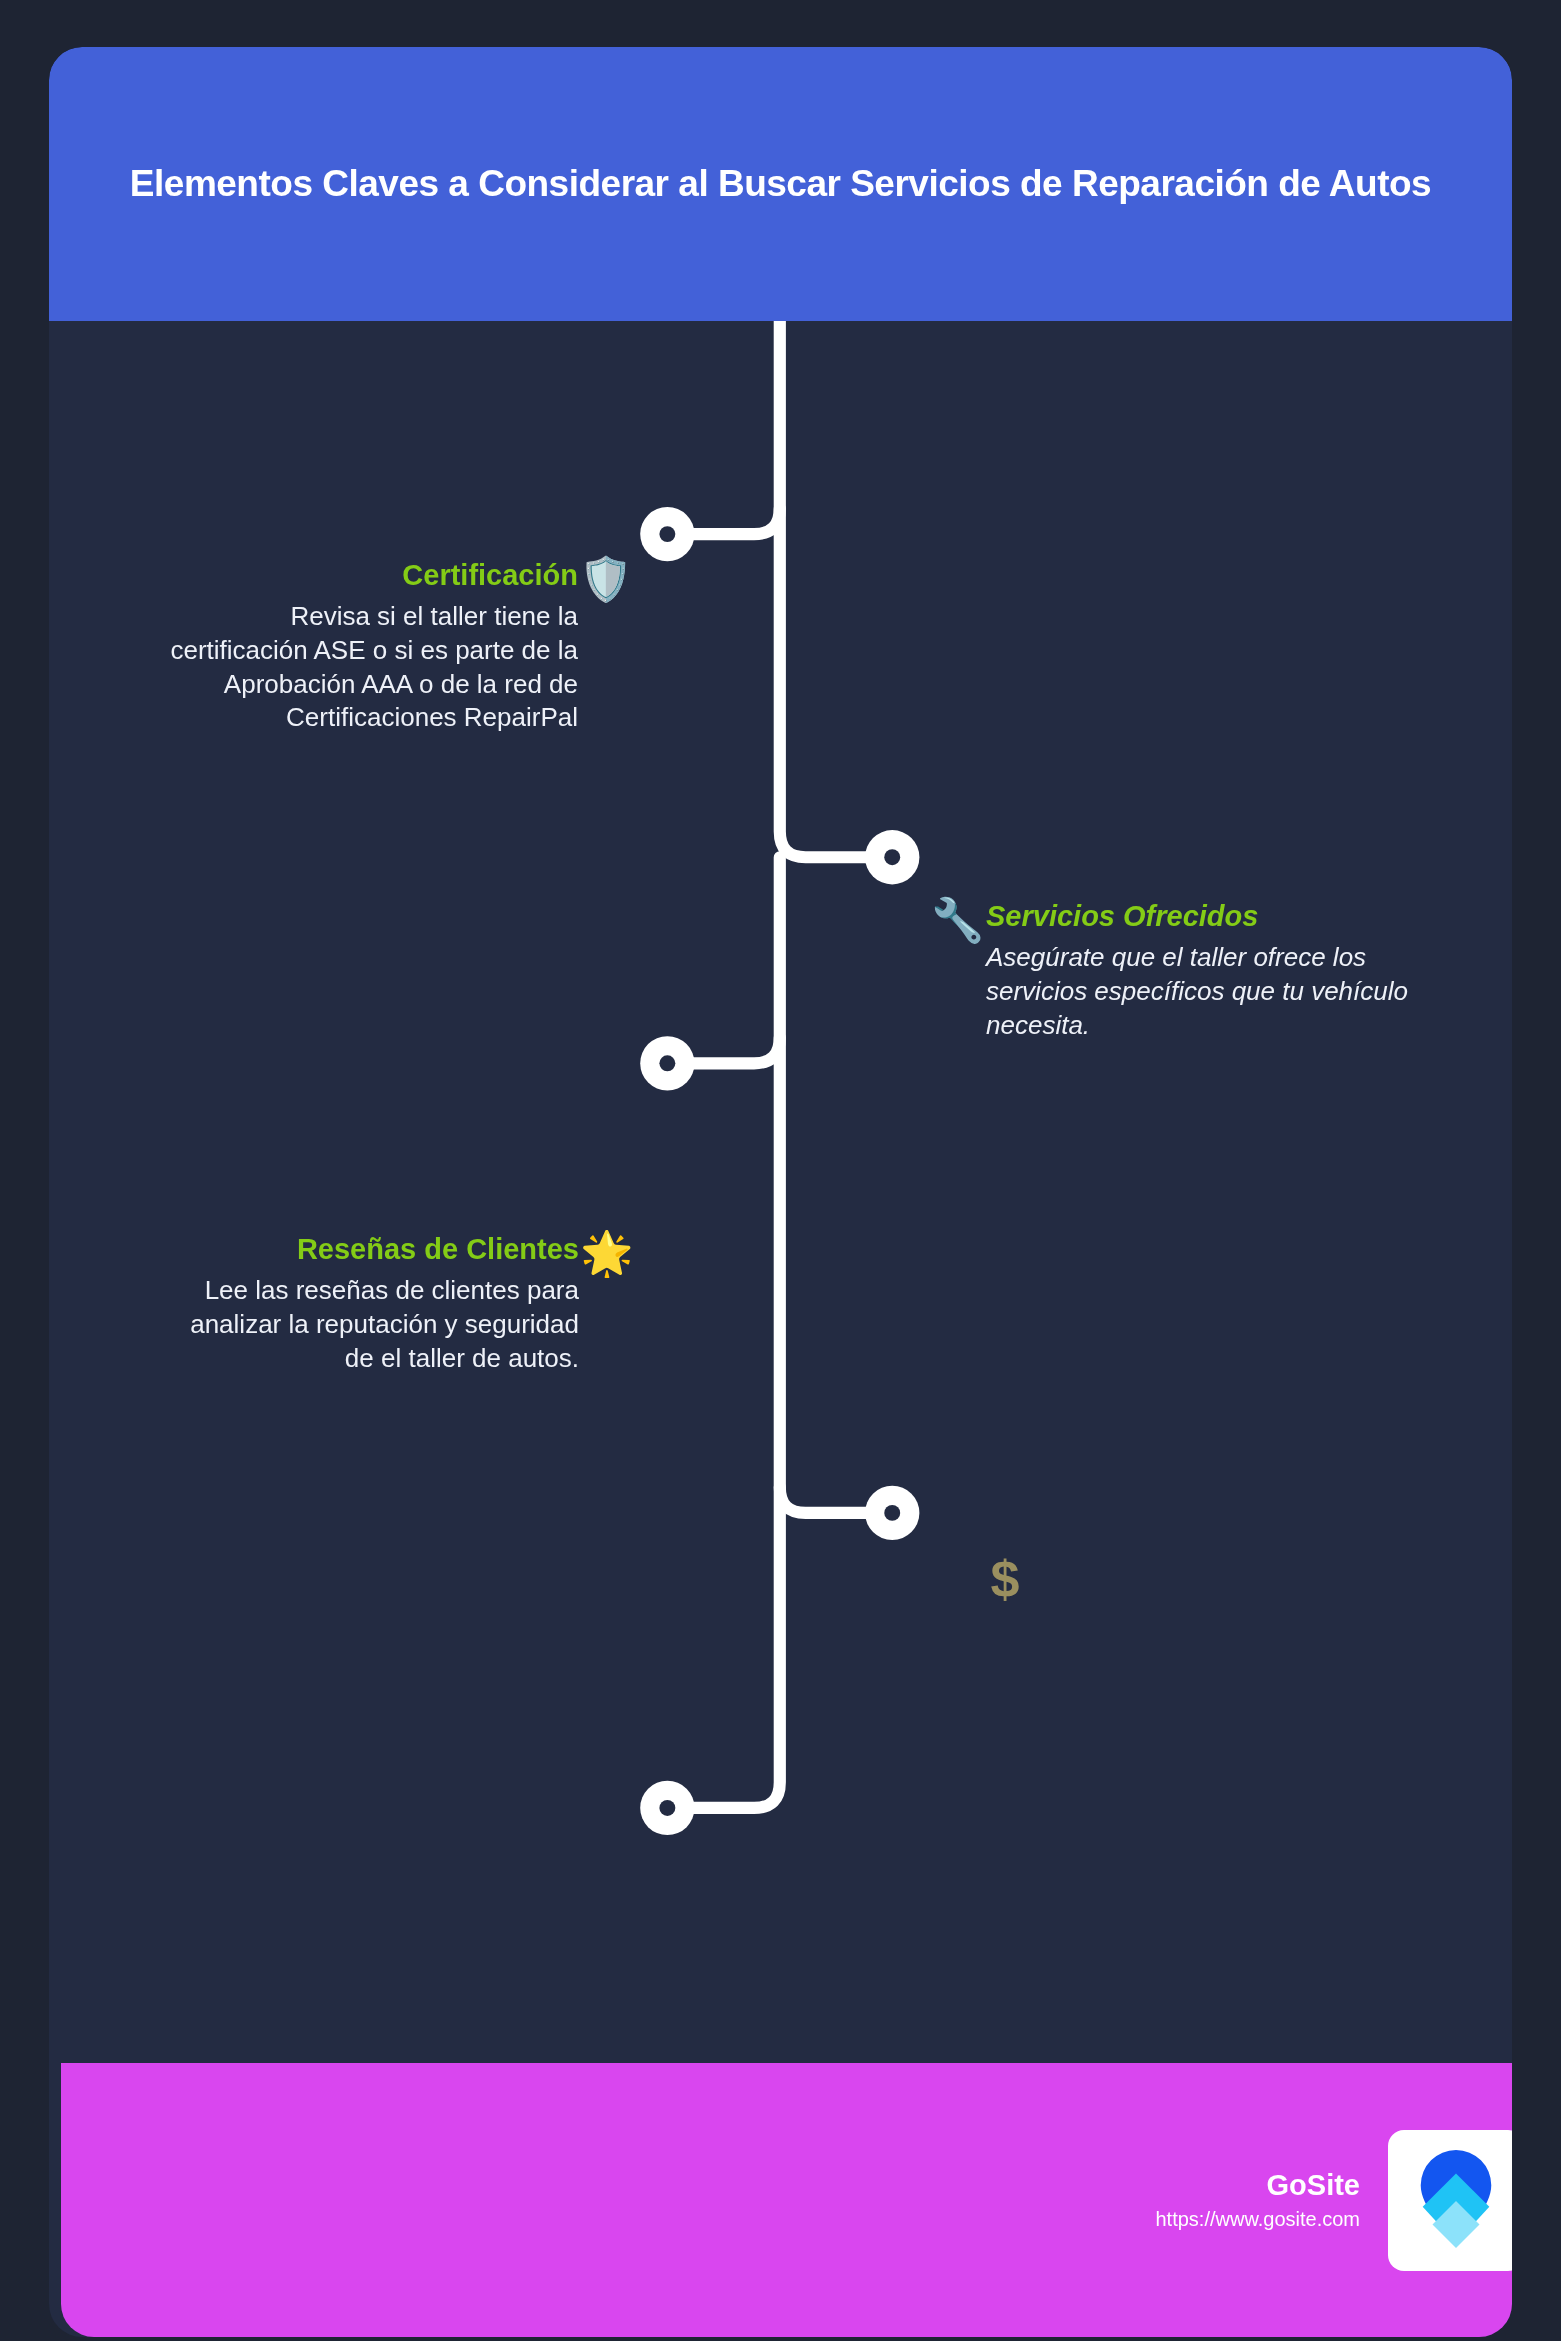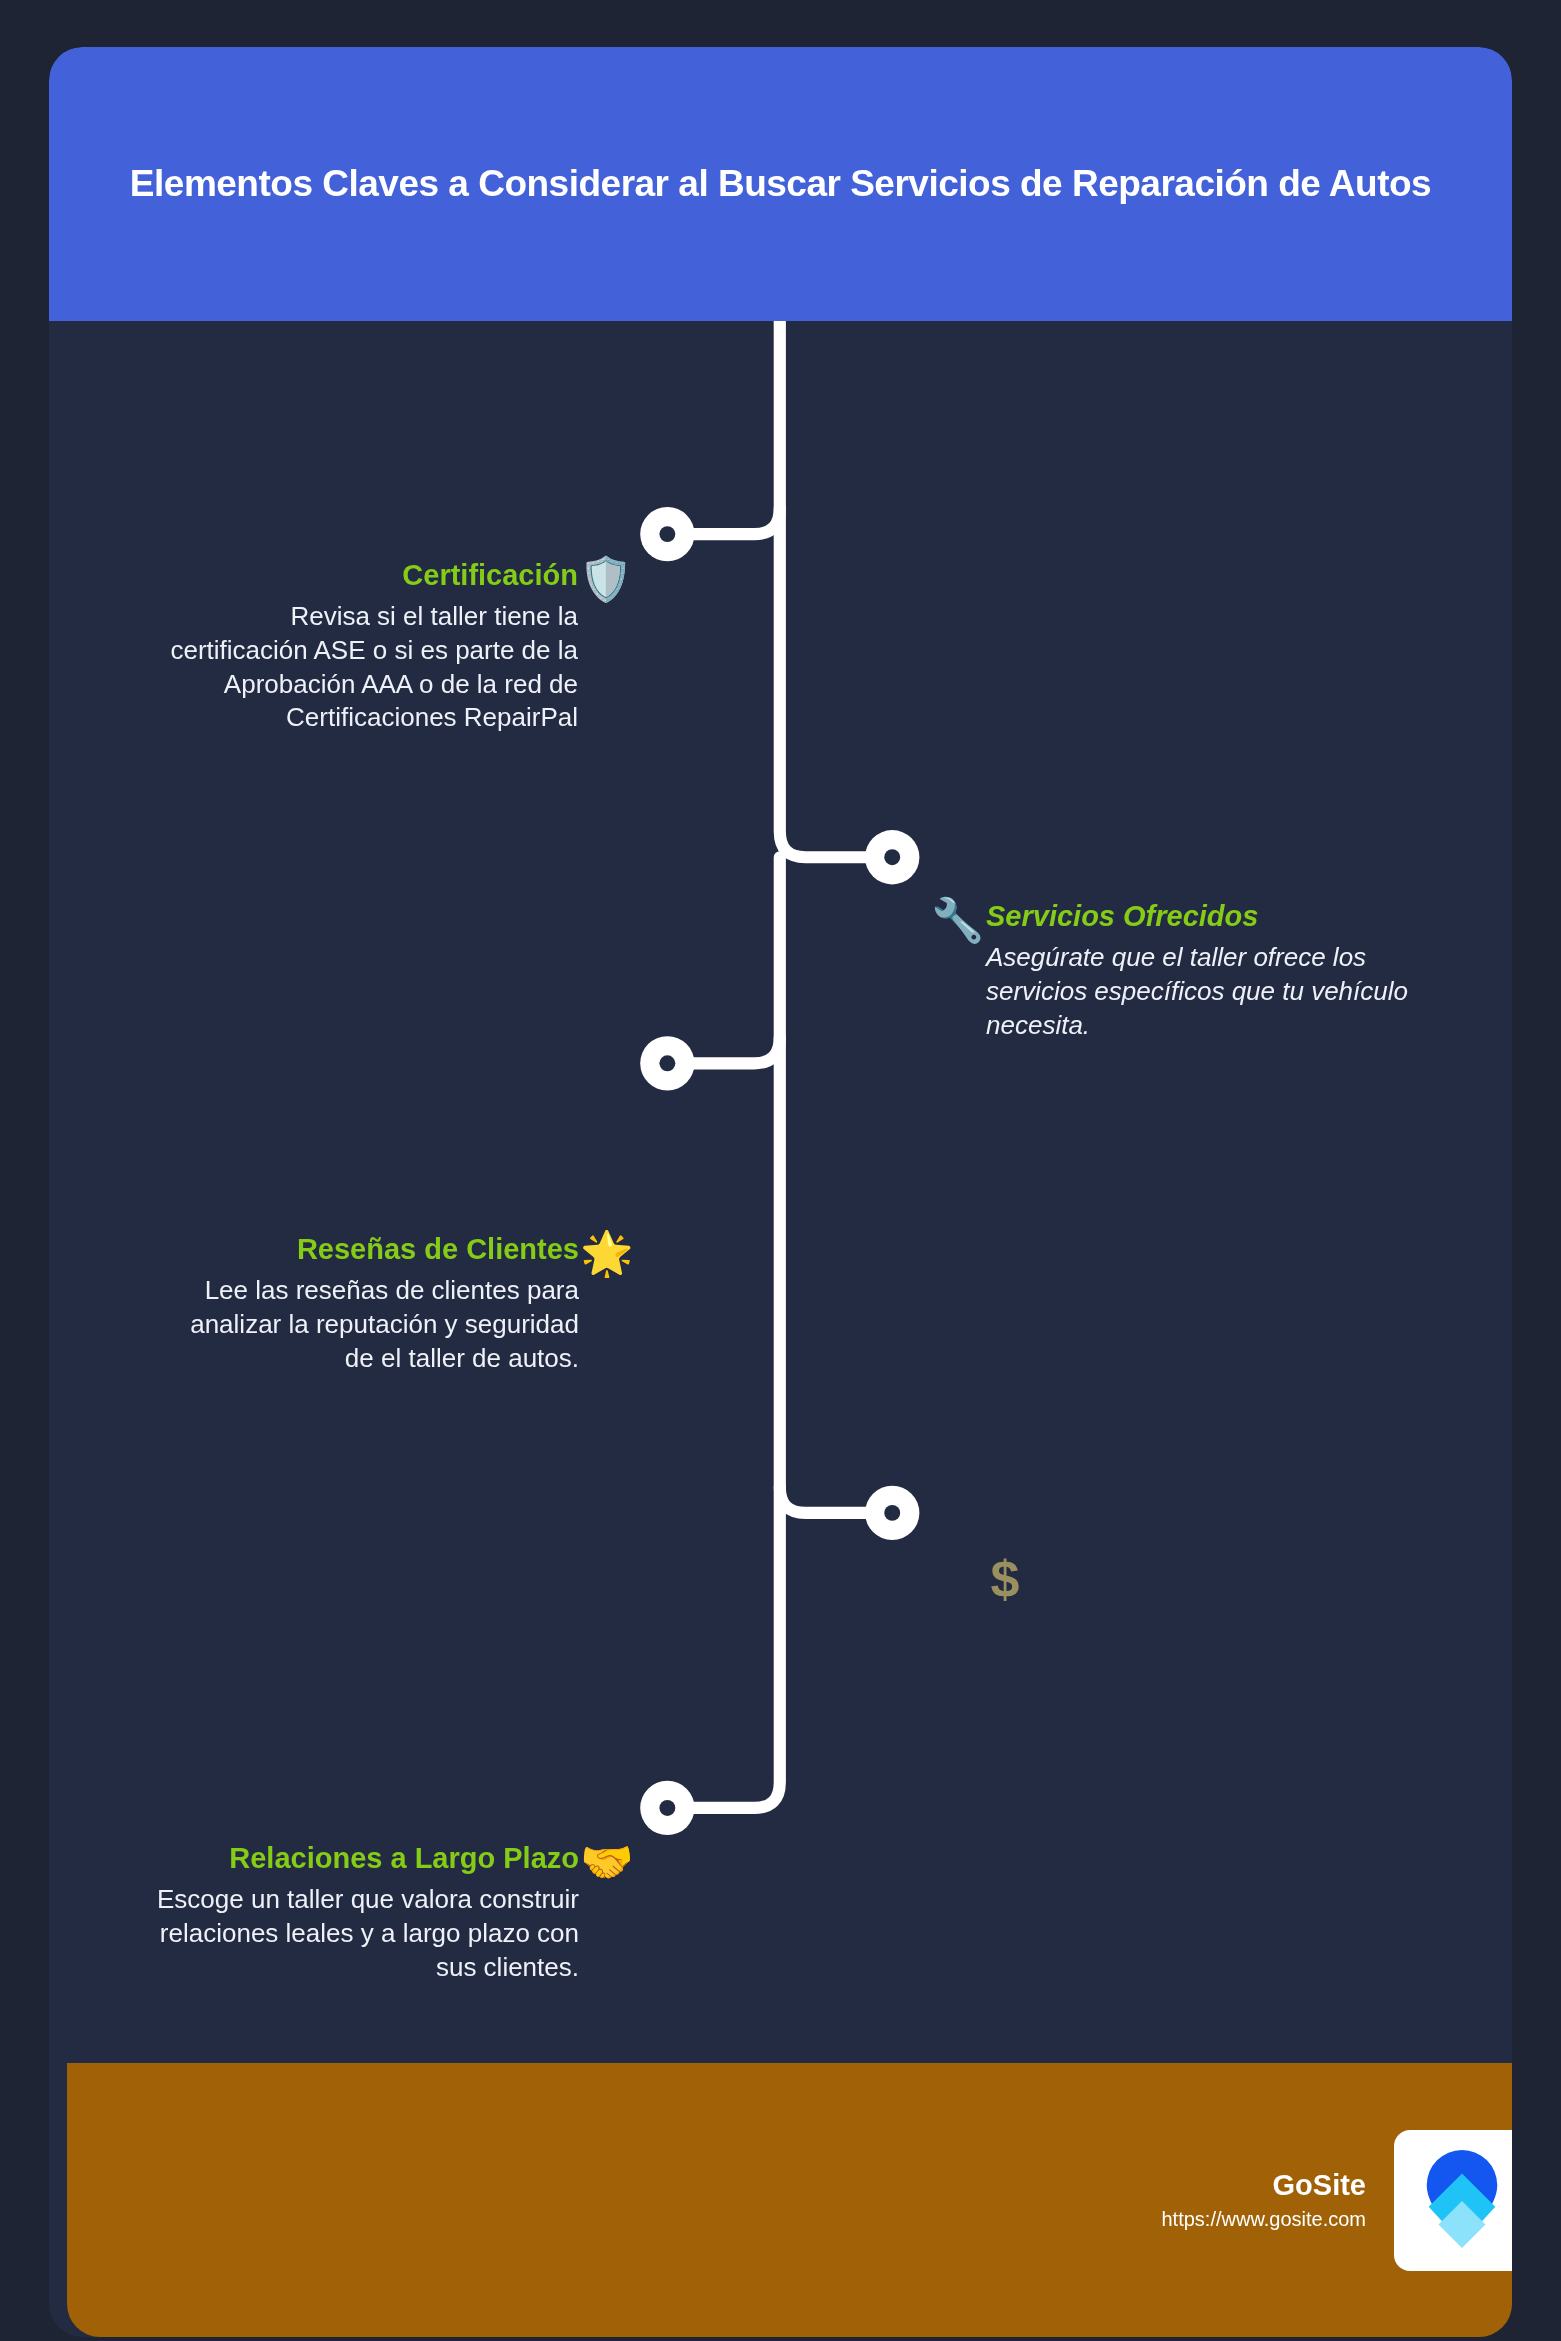--- a/index.html
+++ b/index.html
@@ -26,22 +26,22 @@
     margin:0;
     color:#ffffff;
     font-size:37px;
     font-weight:bold;
     line-height:1.28;
     text-align:center;
     letter-spacing:-0.5px;
     padding:0 56px;
   }
   .footer{
-    position:absolute;left:18px;bottom:0;width:100%;height:274px;
-    background:#a16207;
+    position:absolute;left:12px;bottom:0;width:100%;height:274px;
+    background:#d946ef;
     border-radius:0 0 33px 33px;
     display:flex;align-items:center;justify-content:flex-end;
     box-sizing:border-box;
   }
   .footer-text{
     display:flex;flex-direction:column;align-items:flex-end;
     margin-right:28px;color:#fff;
   }
   .brand-name{font-size:29px;font-weight:bold;line-height:1.35;}
   .brand-url{font-size:20px;line-height:1.45;}
@@ -141,27 +141,20 @@
       <h2>Reseñas de Clientes</h2>
       <p>Lee las reseñas de clientes para analizar la reputación y seguridad de el taller de autos.</p>
     </div>
     <span class="emoji">🌟</span>
   </div>
 
   <div class="row right" id="row4">
     <span class="dollar">$</span>
   </div>
 
-  <div class="row left" id="row5">
-    <div class="body txt-left">
-      <h2>Relaciones a Largo Plazo</h2>
-      <p>Escoge un taller que valora construir relaciones leales y a largo plazo con sus clientes.</p>
-    </div>
-    <span class="emoji">🤝</span>
-  </div>
 
   <div class="footer">
     <div class="footer-text">
       <span class="brand-name">GoSite</span>
       <span class="brand-url">https://www.gosite.com</span>
     </div>
     <div class="logo-tile">
       <svg width="98" height="108" viewBox="0 0 100 110">
         <path d="M50 4 A36 36 0 0 1 86 40 C86 62 62 84 50 100 C38 84 14 62 14 40 A36 36 0 0 1 50 4 Z" fill="#1356f0"></path>
         <path d="M50 28 L84 62 L50 99 L16 62 Z" fill="#1fc3f5"></path>

